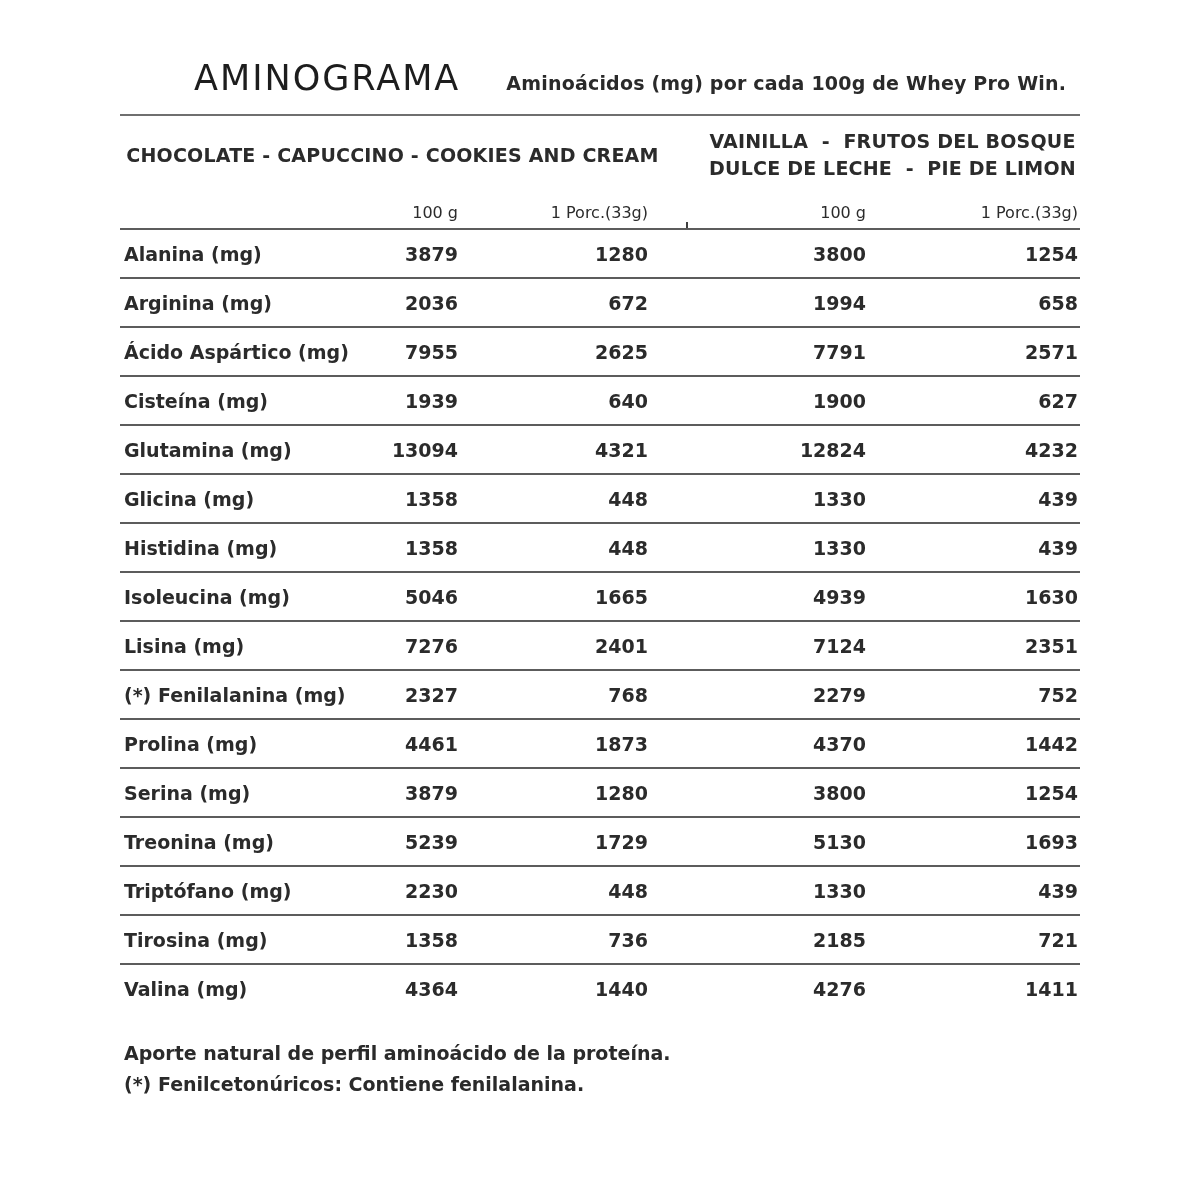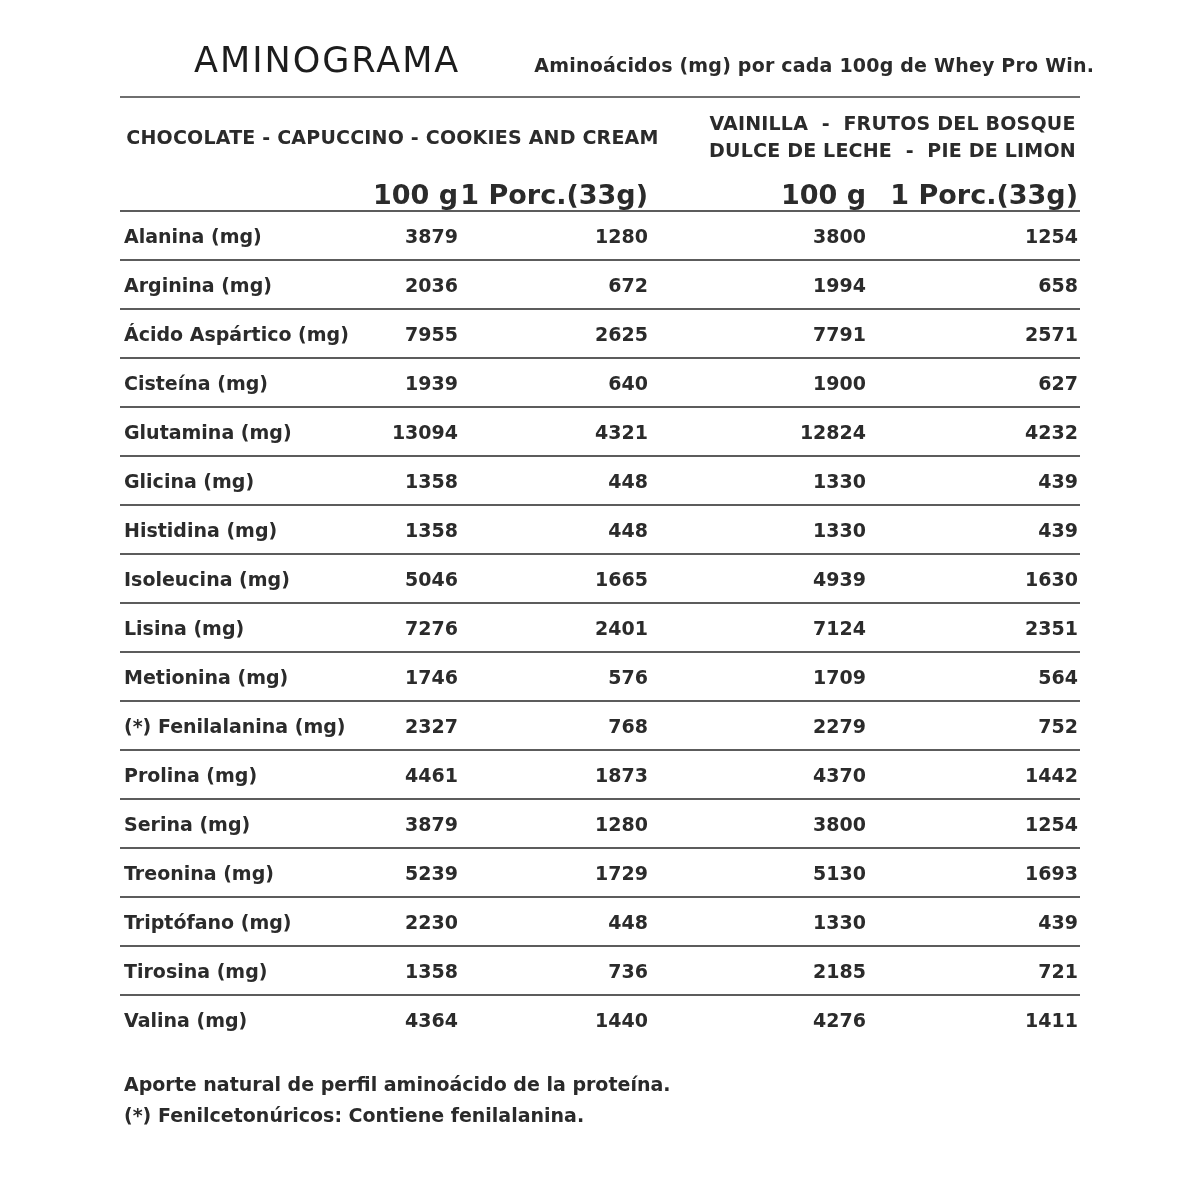--- a/index.html
+++ b/index.html
@@ -8,23 +8,22 @@
     font-family:"DejaVu Sans","Liberation Sans",sans-serif;
     color:#2b2b2b;
     -webkit-font-smoothing:antialiased;
   }
   .page{position:relative;width:1200px;height:1200px;background:#fff;overflow:hidden;}
   .content{position:absolute;left:120px;top:0;width:960px;}
 
   
   .header{
     display:flex;align-items:baseline;
-    padding-top:40px;padding-bottom:16px;
+    padding-top:58px;padding-bottom:16px;
     border-bottom:2px solid #6f6f6f;
-    gap:28px;
   }
   .title{
     font-size:35px;font-weight:400;letter-spacing:2px;
     margin-left:74px;color:#1d1d1d;white-space:pre;
   }
   .subtitle{
     font-size:19px;font-weight:700;margin-left:46px;
     letter-spacing:.2px;color:#2a2a2a;white-space:pre;
   }
 
@@ -41,21 +40,21 @@
   .flavor-right div{white-space:pre;}
 
   
   .grid-row{display:grid;grid-template-columns:240px 100px 190px 38px 180px 212px;}
   .cell{overflow:hidden;}
   .cell-name{text-align:left;padding-left:4px;}
   .cell-num{text-align:right;padding-right:2px;}
   .vline{border-right:2px solid #3f3f3f;}
 
   .colheader{height:40px;align-items:end;}
-  .colheader .cell{font-weight:700;font-size:27px;padding-bottom:0;white-space:pre;}
+  .colheader .cell{font-weight:400;font-size:16px;padding-bottom:6px;white-space:pre;}
 
   .data-row{
     height:47px;align-items:center;
     border-top:2px solid #5c5c5c;
     font-size:19px;
     font-weight:bold;
   }
 
   
   .footer{margin-top:26px;padding-left:4px;font-size:19px;line-height:31px;color:#2a2a2a;font-weight:bold;}
@@ -156,28 +155,20 @@
           </div>
           <div class="grid-row data-row">
             <div class="cell cell-name">Lisina (mg)</div>
             <div class="cell cell-num">7276</div>
             <div class="cell cell-num">2401</div>
             <div class="cell vline"></div>
             <div class="cell cell-num">7124</div>
             <div class="cell cell-num">2351</div>
           </div>
           <div class="grid-row data-row">
-            <div class="cell cell-name">Metionina (mg)</div>
-            <div class="cell cell-num">1746</div>
-            <div class="cell cell-num">576</div>
-            <div class="cell vline"></div>
-            <div class="cell cell-num">1709</div>
-            <div class="cell cell-num">564</div>
-          </div>
-          <div class="grid-row data-row">
             <div class="cell cell-name">(*) Fenilalanina (mg)</div>
             <div class="cell cell-num">2327</div>
             <div class="cell cell-num">768</div>
             <div class="cell vline"></div>
             <div class="cell cell-num">2279</div>
             <div class="cell cell-num">752</div>
           </div>
           <div class="grid-row data-row">
             <div class="cell cell-name">Prolina (mg)</div>
             <div class="cell cell-num">4461</div>

